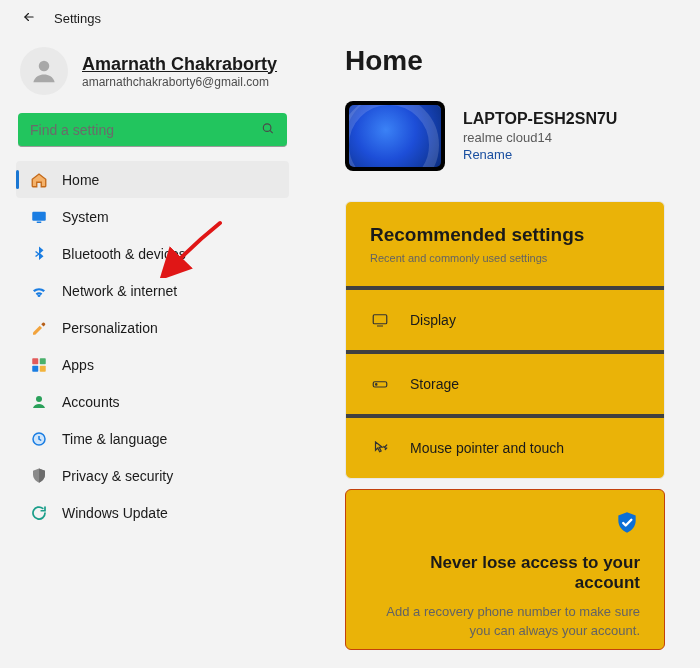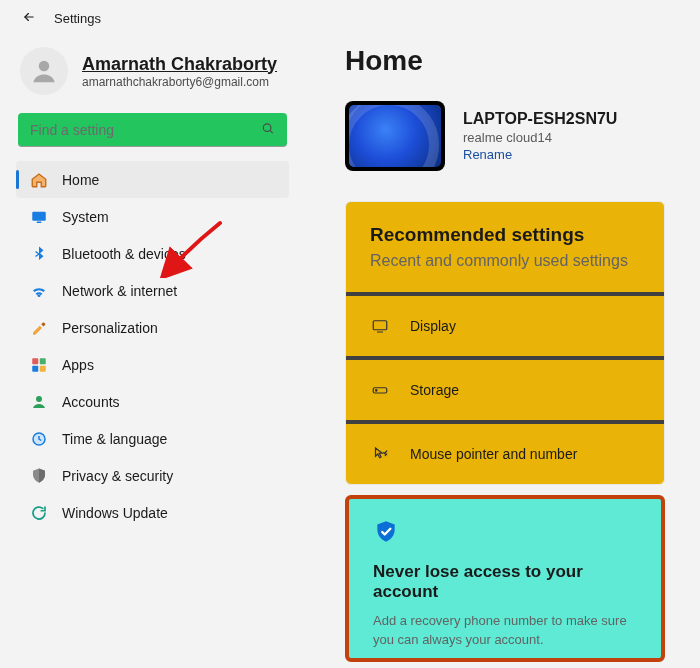--- a/index.html
+++ b/index.html
@@ -56,26 +56,26 @@
     content:""; position:absolute; border:10px solid rgba(255,255,255,0.15); border-radius:50%;
   }
   .device-img-inner::before { width:80px; height:80px; left:-10px; top:-10px; }
   .device-img-inner::after { width:110px; height:110px; left:-15px; top:-25px; border-color:rgba(255,255,255,0.1);}
   .device-name { font-size: 16px; font-weight: 600; }
   .device-model { font-size: 13px; color: #5a5a5a; margin-top: 2px; }
   .device-rename { font-size: 13px; color: #1a4fa0; margin-top: 2px; cursor: pointer; }
   .card { background: #eab308; border: 1px solid #e8e8e8; border-radius: 6px; margin-bottom: 10px; width: 320px; overflow: hidden; }
   .card-header { padding: 22px 24px; }
   .card-title { font-size: 19px; font-weight: 600; margin-bottom: 6px; }
-  .card-sub { font-size: 16px; color: #636363; }
+  .card-sub { font-size: 11px; color: #636363; }
   .setting-row { display: flex; align-items: center; gap: 20px; height: 64px; padding: 0 24px; border-top: 4px solid #404040; cursor: pointer; }
   .row-icon { width: 20px; height: 20px; display: flex; align-items: center; justify-content: center; }
   .row-icon svg { width: 18px; height: 18px; stroke: #333; fill: none; stroke-width: 1.6; }
   .row-label { font-size: 14px; }
-  .card2 { background: #5eead4; border: 4px solid #c2410c; border-radius: 6px; padding: 20px 24px 8px; width: 320px; }
+  .card2 { background: #eab308; border: 1px solid #c2410c; border-radius: 6px; padding: 20px 24px 8px; width: 320px; text-align: right; }
   .shield { margin-bottom: 14px; }
   .shield svg { width: 26px; height: 26px; }
   .card2-title { font-size: 17px; font-weight: 600; margin-bottom: 10px; }
   .card2-text { font-size: 13px; color: #636363; line-height: 1.45; }
   .arrow-overlay { position: absolute; pointer-events: none; z-index: 50; }
 </style>
 </head>
 <body>
 
 <div class="window">
@@ -246,21 +246,21 @@
           </span>
           <span class="row-label">Storage</span>
         </div>
         <div class="setting-row">
           <span class="row-icon">
             <svg viewBox="0 0 24 24">
                 <path d="M6 4l0 11 3-3 2.5 5 2-1-2.5-5H15L6 4z"></path>
                 <path d="M17 10l2 2M21 8l-2 2M19 14l2-2" stroke-linecap="round"></path>
               </svg>
           </span>
-          <span class="row-label">Mouse pointer and number</span>
+          <span class="row-label">Mouse pointer and touch</span>
         </div>
       </div>
 
       <div class="card2">
         <div class="shield">
           <svg viewBox="0 0 24 24">
               <path d="M12 2l8 3v5c0 5-3.5 9.2-8 11-4.5-1.8-8-6-8-11V5l8-3z" fill="#0b6fd6"></path>
               <path d="M8.5 12l2.3 2.3L16 9" stroke="#fff" stroke-width="2.2" fill="none" stroke-linecap="round" stroke-linejoin="round"></path>
             </svg>
         </div>

